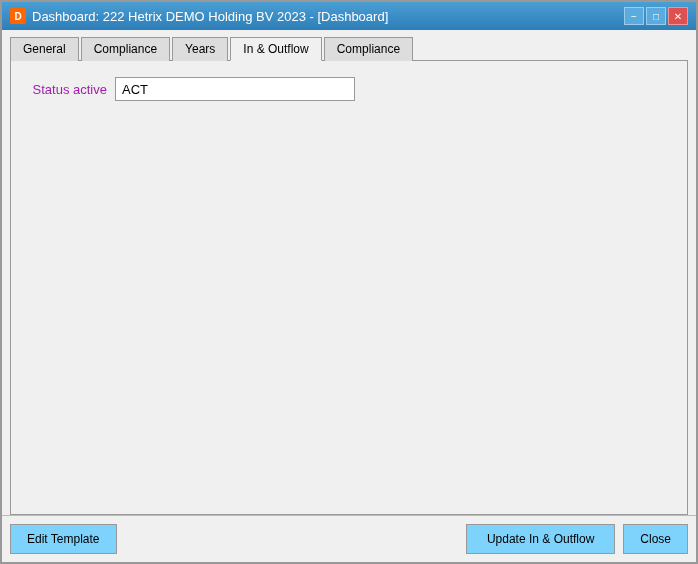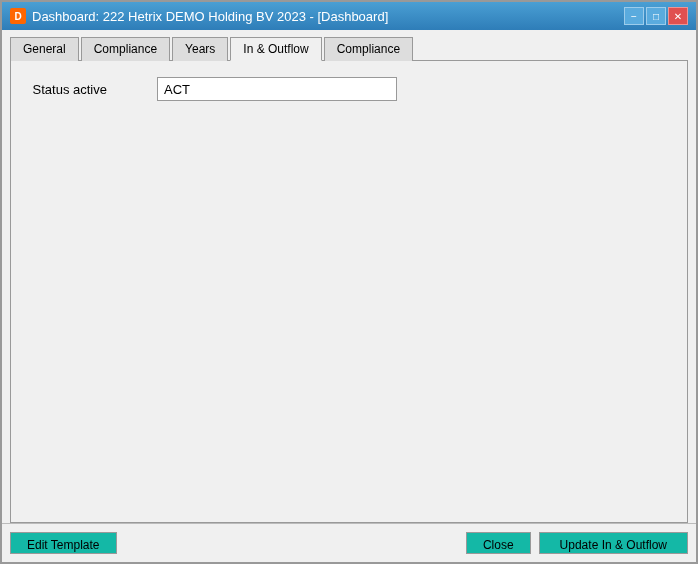--- a/index.html
+++ b/index.html
@@ -130,32 +130,31 @@
       display: flex;
       align-items: center;
       margin-bottom: 10px;
       gap: 8px;
     }
 
     .form-label {
       text-align: right;
       width: 80px;
       font-size: 13px;
-      color: #000000;
+      color: #a21caf;
     }
 
     .form-input {
       border: 1px solid #999;
       background: white;
       padding: 3px 6px;
       font-size: 13px;
       height: 24px;
       width: 240px;
       outline: none;
-      margin-left: 42px;
     }
 
     .spinner-container {
       display: flex;
       align-items: center;
     }
 
     .spinner-input {
       border: 1px solid #999;
       background: white;
@@ -193,24 +192,24 @@
       gap: 8px;
       align-items: center;
       border-top: 1px solid #bbb;
       background: #f0f0f0;
       flex-shrink: 0;
     }
 
     .footer-btn {
       padding: 5px 16px;
       border: 1px solid #999;
-      background: #14b8a6;
+      background: #7dd3fc;
       font-size: 12px;
       cursor: pointer;
-      height: 22px;
+      height: 30px;
     }
 
     .footer-spacer {
       flex: 1;
     }
 
     .footer-btn.primary {
       padding: 5px 20px;
     }
   </style>
@@ -244,17 +243,17 @@
     <div class="tab-content">
       <div class="form-row">
         <label class="form-label">Status active</label>
         <input class="form-input" type="text" value="ACT" style="">
       </div>
     </div>
 
     <div class="footer">
       <button class="footer-btn">Edit Template</button>
       <div class="footer-spacer"></div>
+      <button class="footer-btn primary">Update In &amp; Outflow</button>
       <button class="footer-btn">Close</button>
-      <button class="footer-btn primary">Update In &amp; Outflow</button>
     </div>
   </div>
 </div>
 
 </body></html>

